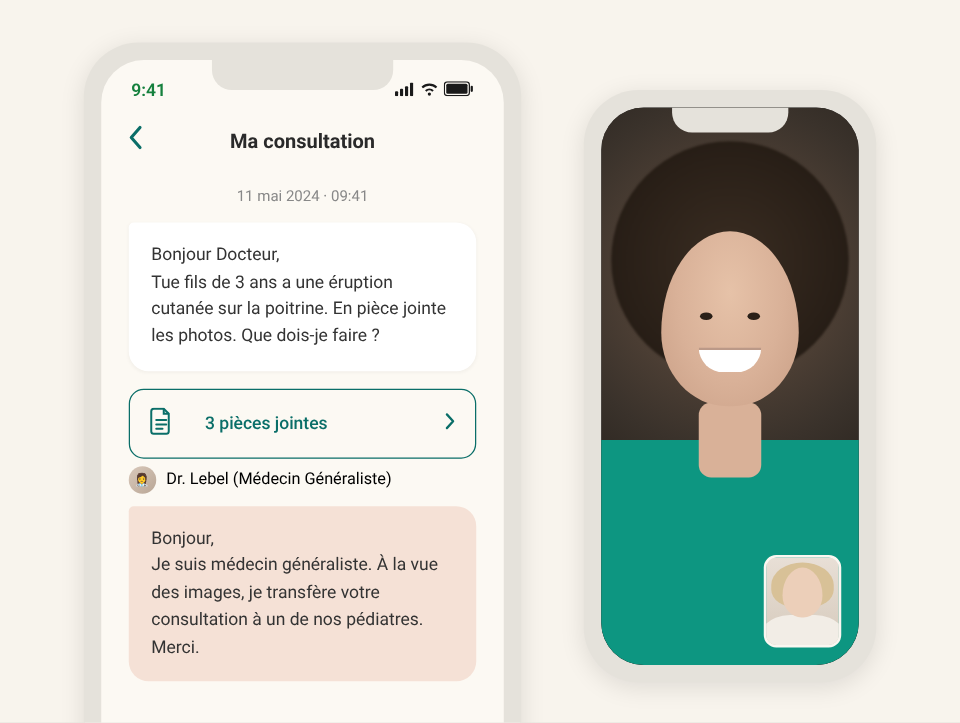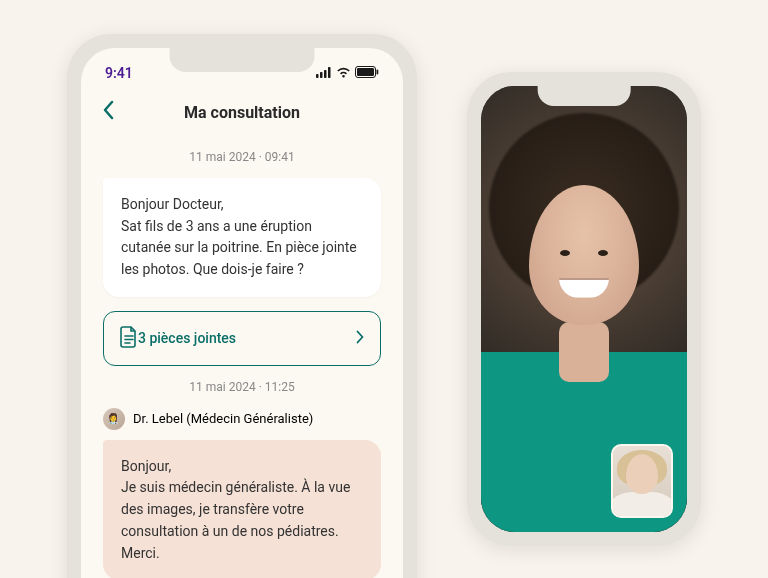--- a/index.html
+++ b/index.html
@@ -47,21 +47,21 @@
     }
     .phone-right .notch { height: 20px; }
     .status-bar {
       display: flex;
       justify-content: space-between;
       align-items: center;
       padding: 12px 24px 0;
       height: 38px;
       font-size: 14px;
       font-weight: 600;
-      color: #4c1d95;
+      color: #15803d;
     }
     .status-right { display: flex; gap: 4px; align-items: center; }
     .app-header {
       display: flex;
       align-items: center;
       padding: 14px 20px 12px;
       position: relative;
     }
     .back-chevron { color: #0a6e68; cursor: pointer; }
     .header-title {
@@ -85,21 +85,21 @@
       border-top-left-radius: 4px;
       padding: 16px 18px;
       font-size: 14px;
       line-height: 1.55;
       color: #333;
       box-shadow: 0 1px 3px rgba(0,0,0,0.04);
     }
     .attachments {
       display: flex;
       align-items: center;
-      gap: 0;
+      gap: 26px;
       border: 1.5px solid #0a6e68;
       border-radius: 12px;
       padding: 14px 16px;
       margin-top: 14px;
       color: #0a6e68;
       font-weight: 500;
       font-size: 14px;
       cursor: pointer;
     }
     .attachments .chev-right { margin-left: auto; }
@@ -247,42 +247,41 @@
           </svg>
       </span>
       <span class="header-title">Ma consultation</span>
     </div>
 
     <div class="chat-body">
       <div class="timestamp">11 mai 2024 · 09:41</div>
 
       <div class="msg-user">
         <span style="white-space:pre-line;">Bonjour Docteur,
-Sat fils de 3 ans a une éruption cutanée sur la poitrine. En pièce jointe les photos. Que dois-je faire ?</span>
+Tue fils de 3 ans a une éruption cutanée sur la poitrine. En pièce jointe les photos. Que dois-je faire ?</span>
       </div>
 
       <div class="attachments">
         <span>
           <svg width="18" height="22" viewBox="0 0 18 22">
               <path d="M3 1 h8 l4 4 v14 a2 2 0 0 1-2 2 h-10 a2 2 0 0 1-2-2 v-16 a2 2 0 0 1 2-2 z" fill="none" stroke="#0a6e68" stroke-width="1.6"></path>
               <path d="M11 1 v4 h4" fill="none" stroke="#0a6e68" stroke-width="1.6"></path>
               <line x1="5" y1="10" x2="13" y2="10" stroke="#0a6e68" stroke-width="1.6" stroke-linecap="round"></line>
               <line x1="5" y1="13.5" x2="13" y2="13.5" stroke="#0a6e68" stroke-width="1.6" stroke-linecap="round"></line>
               <line x1="5" y1="17" x2="10" y2="17" stroke="#0a6e68" stroke-width="1.6" stroke-linecap="round"></line>
             </svg>
         </span>
         <span>3 pièces jointes</span>
         <span class="chev-right">
           <svg width="8" height="14" viewBox="0 0 8 14">
               <path d="M1.5 1.5 L6.5 7 L1.5 12.5" stroke="#0a6e68" stroke-width="1.8" fill="none" stroke-linecap="round" stroke-linejoin="round"></path>
             </svg>
         </span>
       </div>
 
-      <div class="timestamp">11 mai 2024 · 11:25</div>
 
       <div class="sender-row">
         <span class="avatar">👩‍⚕️</span>
         <span class="sender-name">Dr. Lebel (Médecin Généraliste)</span>
       </div>
 
       <div class="msg-doctor">
         <span style="white-space:pre-line;">Bonjour,
 Je suis médecin généraliste. À la vue des images, je transfère votre consultation à un de nos pédiatres. Merci.</span>
       </div>

